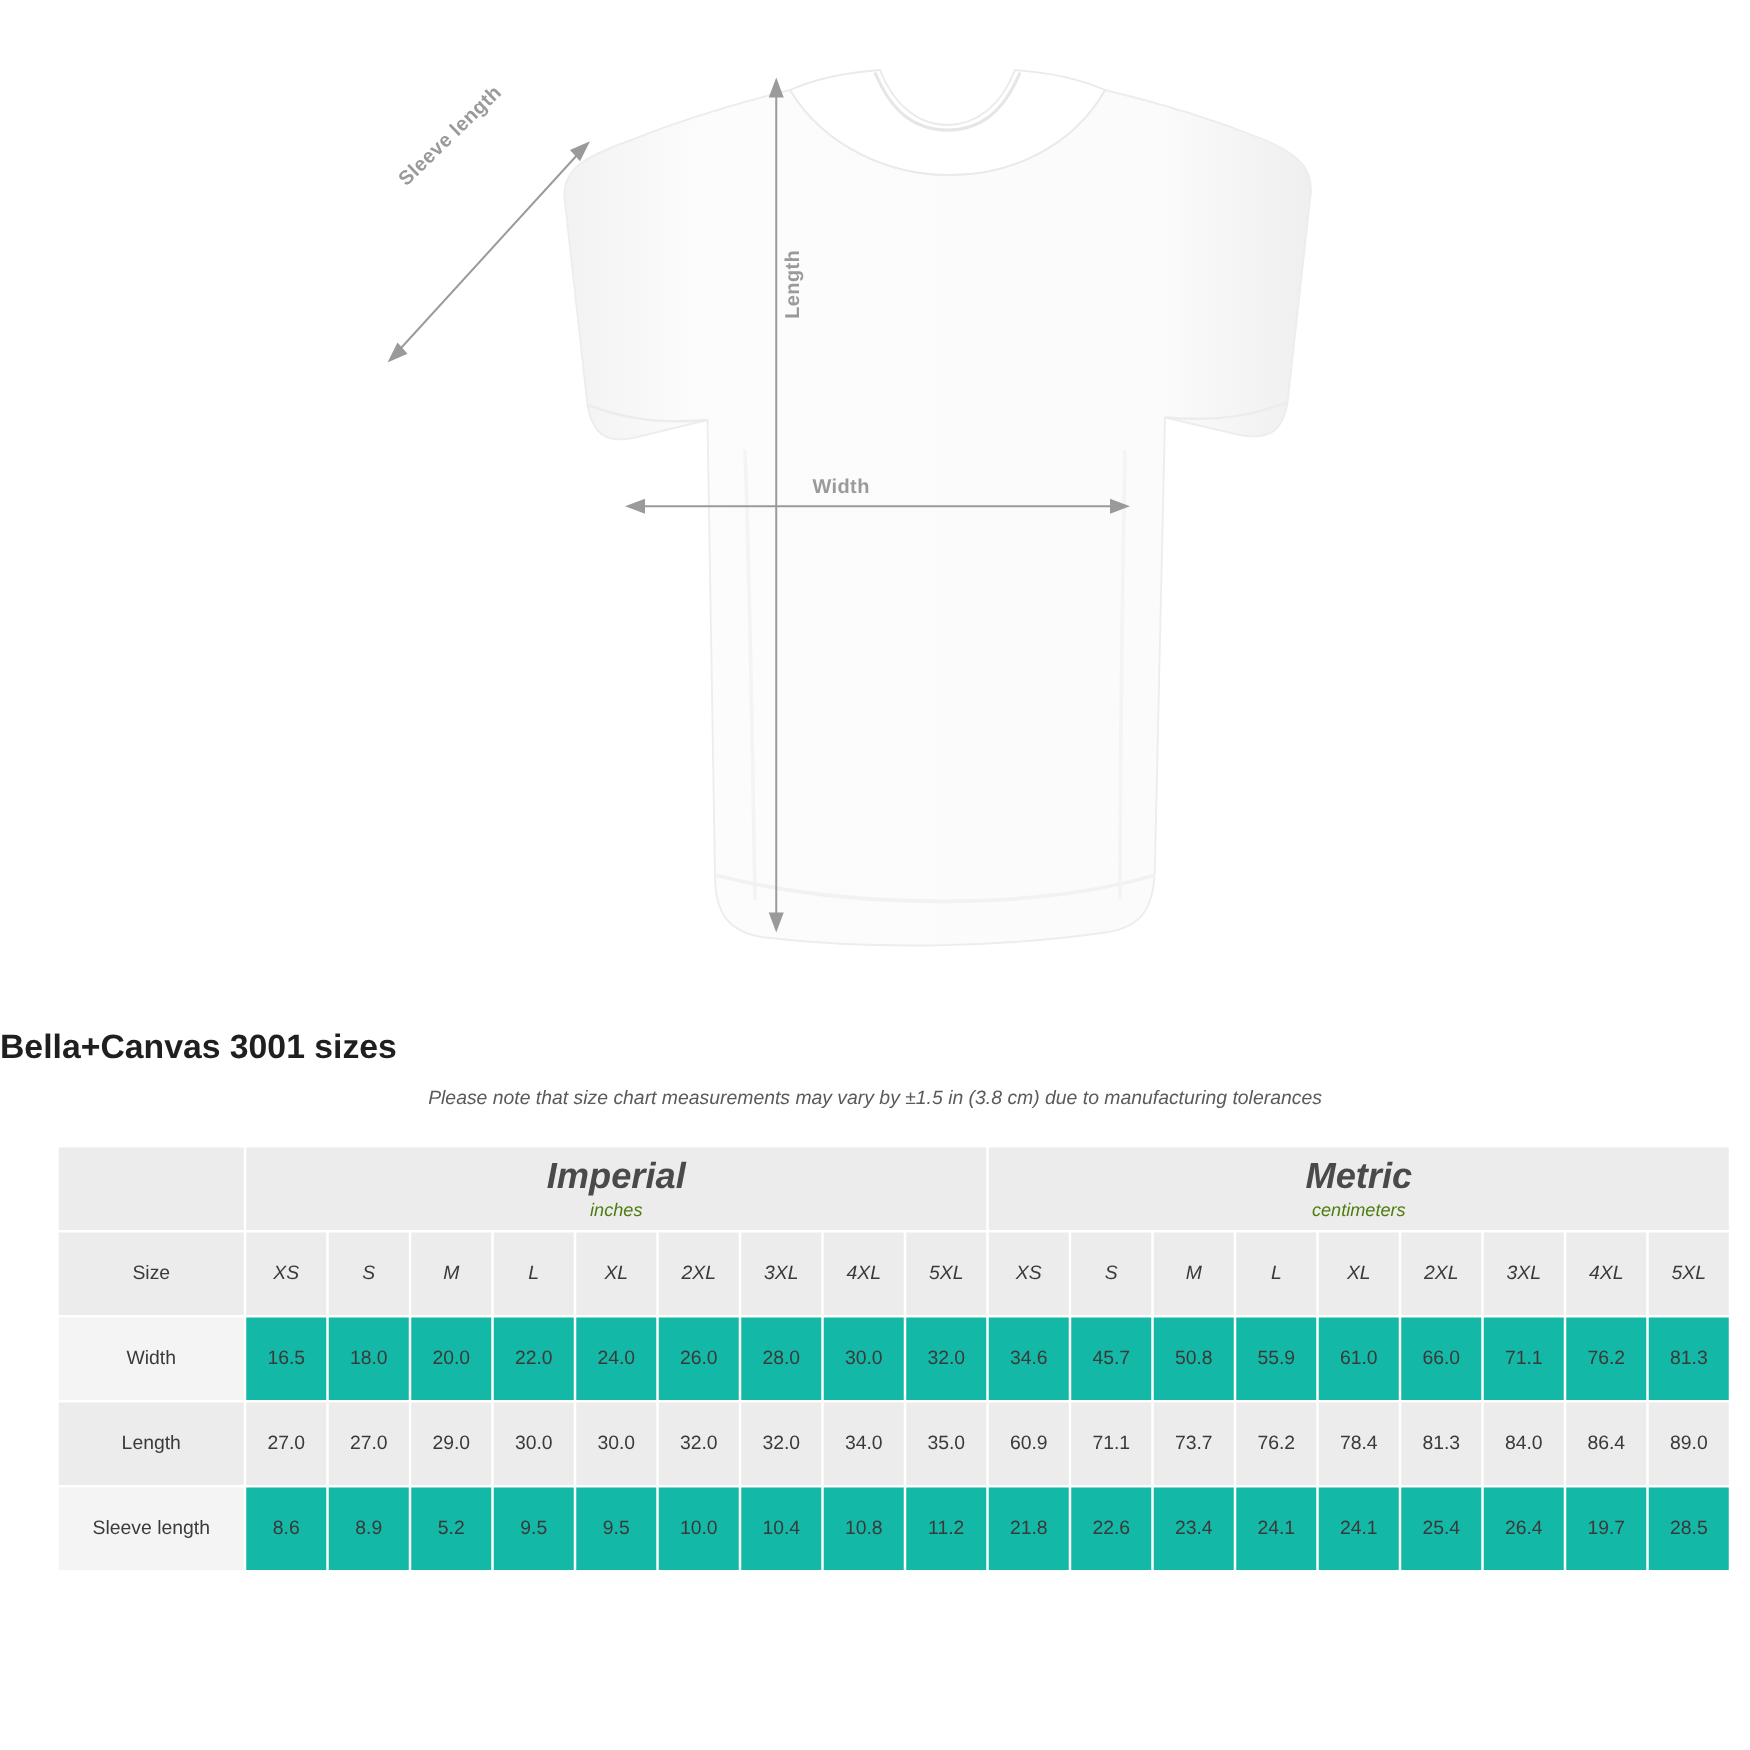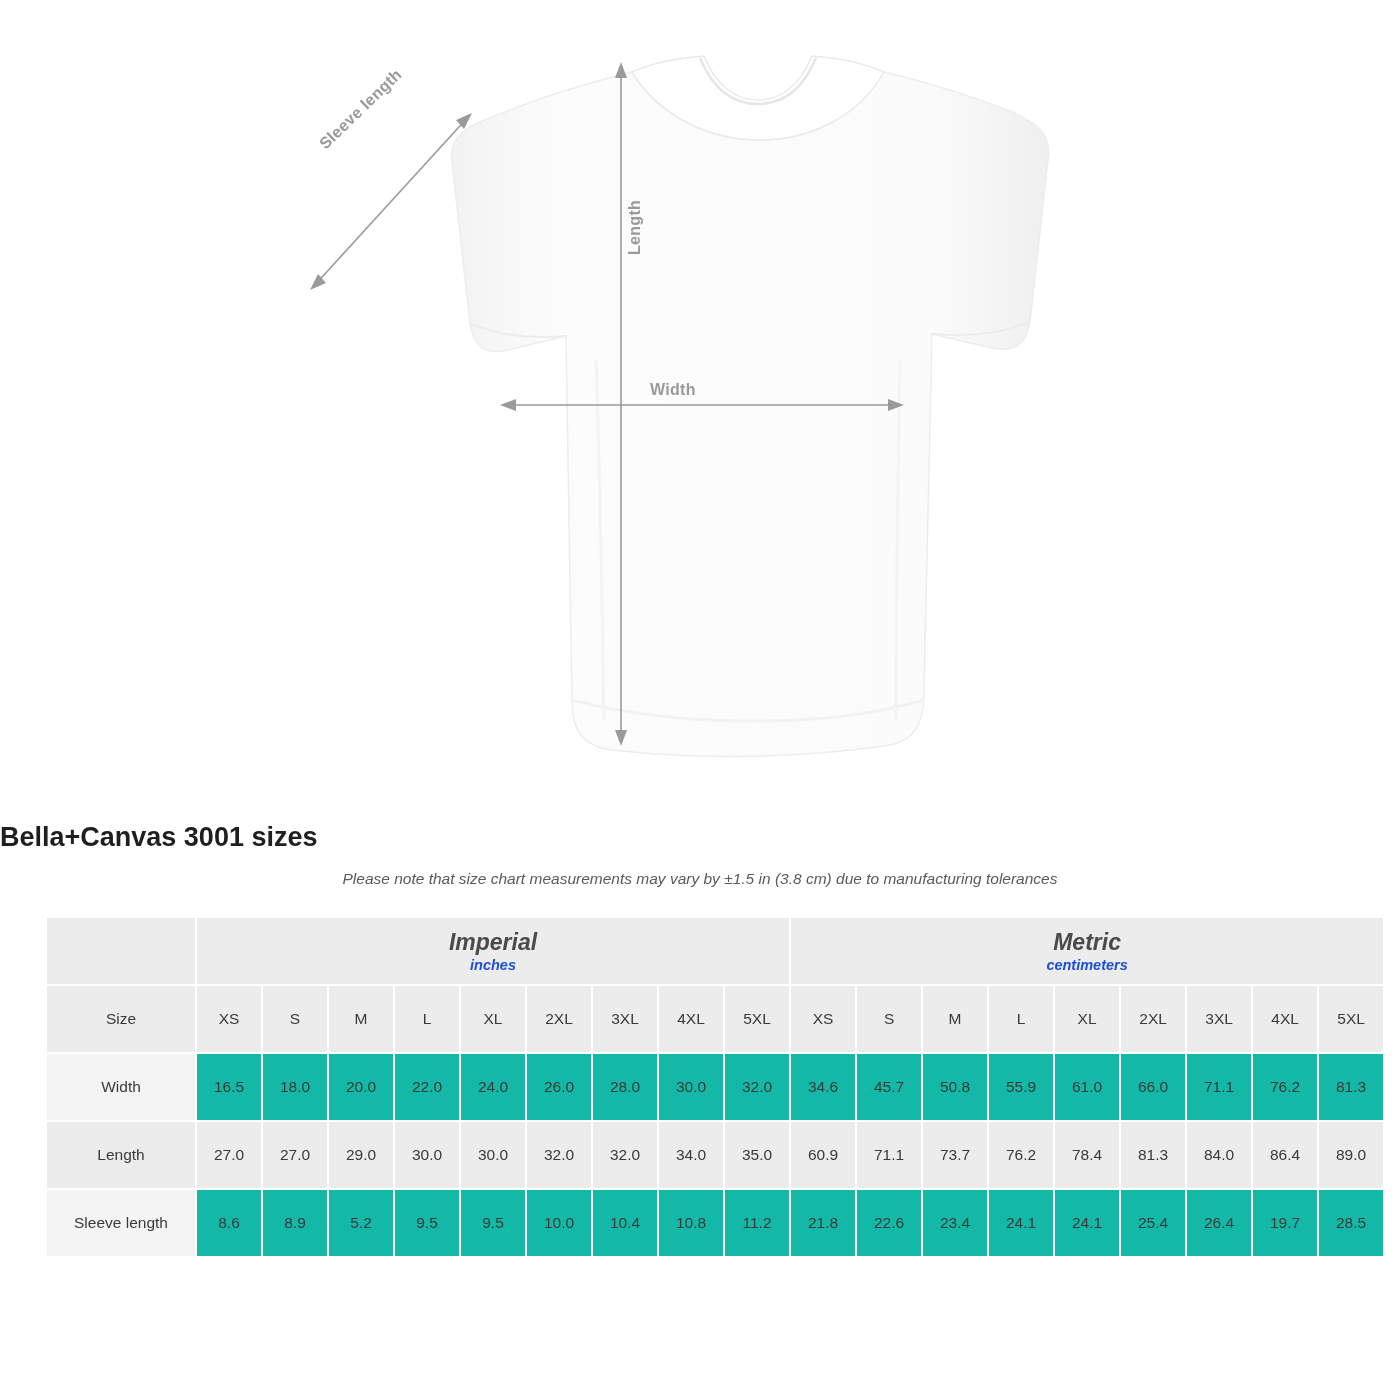--- a/index.html
+++ b/index.html
@@ -85,41 +85,41 @@
     color: #3a3a3a;
     padding: 0;
     height: 66px;
     font-weight: normal;
   }
   .unit-head {
     background: #ececec;
     height: 92px;
   }
   .unit-title {
-    font-size: 23px;
+    font-size: 29px;
     font-style: italic;
     font-weight: bold;
     color: #4a4a4a;
     line-height: 1.15;
   }
   .unit-sub {
     font-size: 14.5px;
     font-style: italic;
-    color: #1d4ed8;
+    color: #4d7c0f;
     margin-top: 2px;
-    font-weight: bold;
   }
   .row-label {
     font-weight: bold;
     font-size: 16.5px;
     color: #3a3a3a;
     width: 148px;
   }
   .col-size {
     width: 64px;
+    font-style: italic;
   }
   .hdr-size {
     font-weight: bold;
     font-size: 16px;
     color: #3a3a3a;
   }
   .corner {
     background: #ececec;
   }
   tr.row-alt td {

